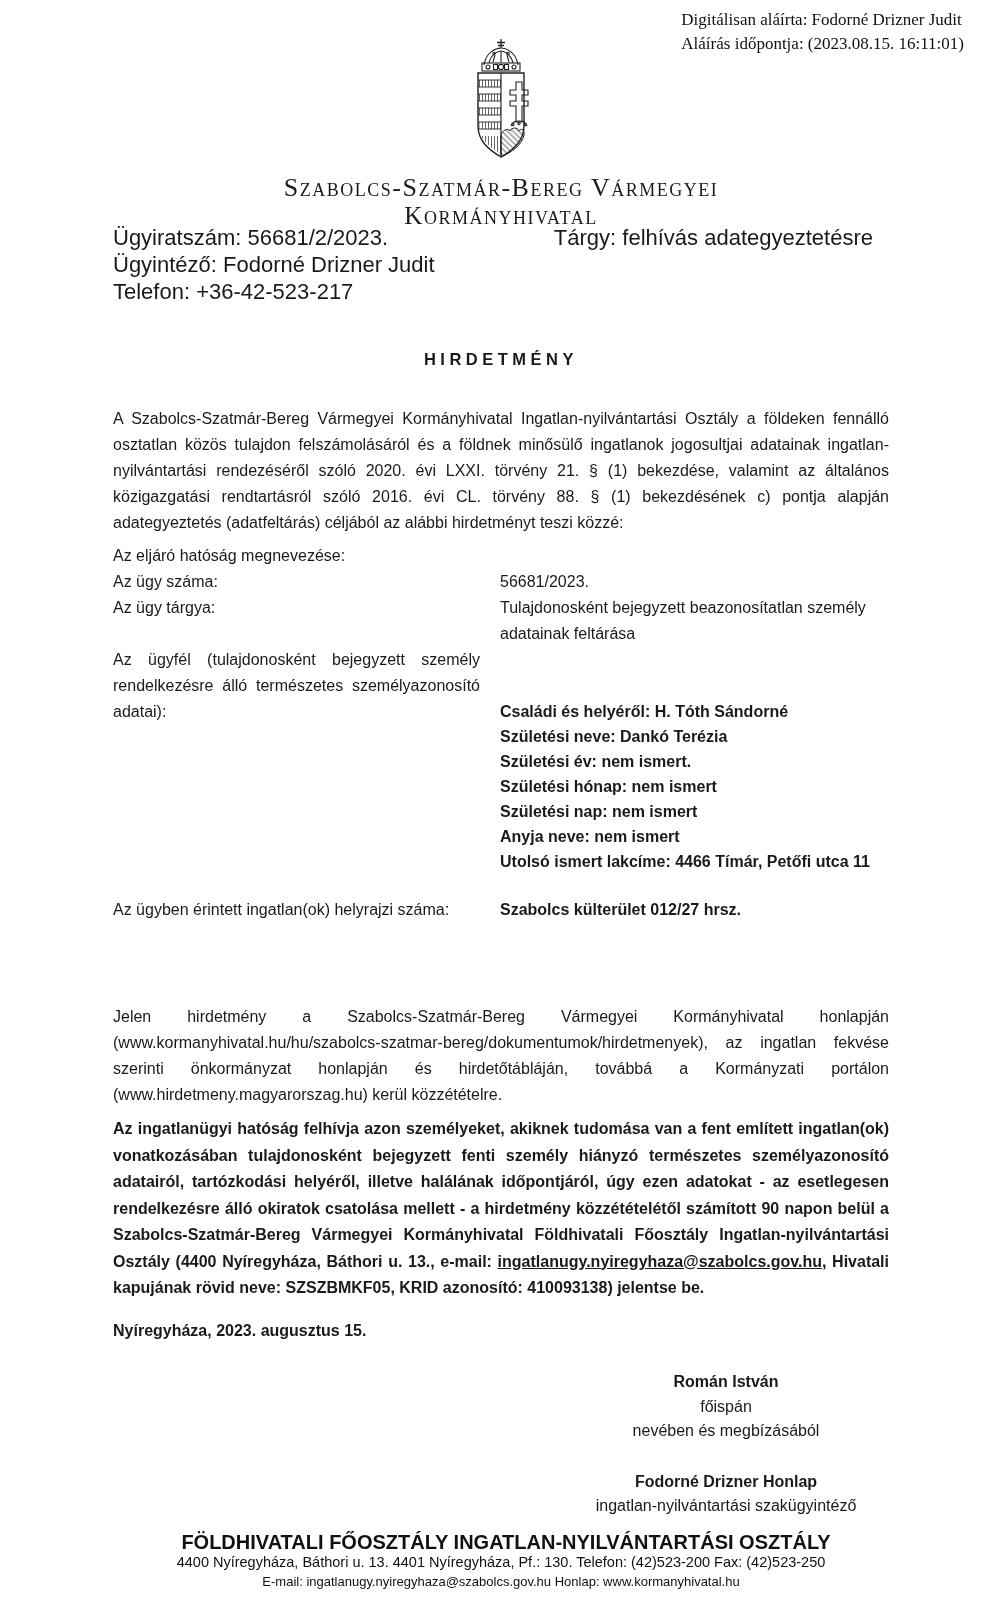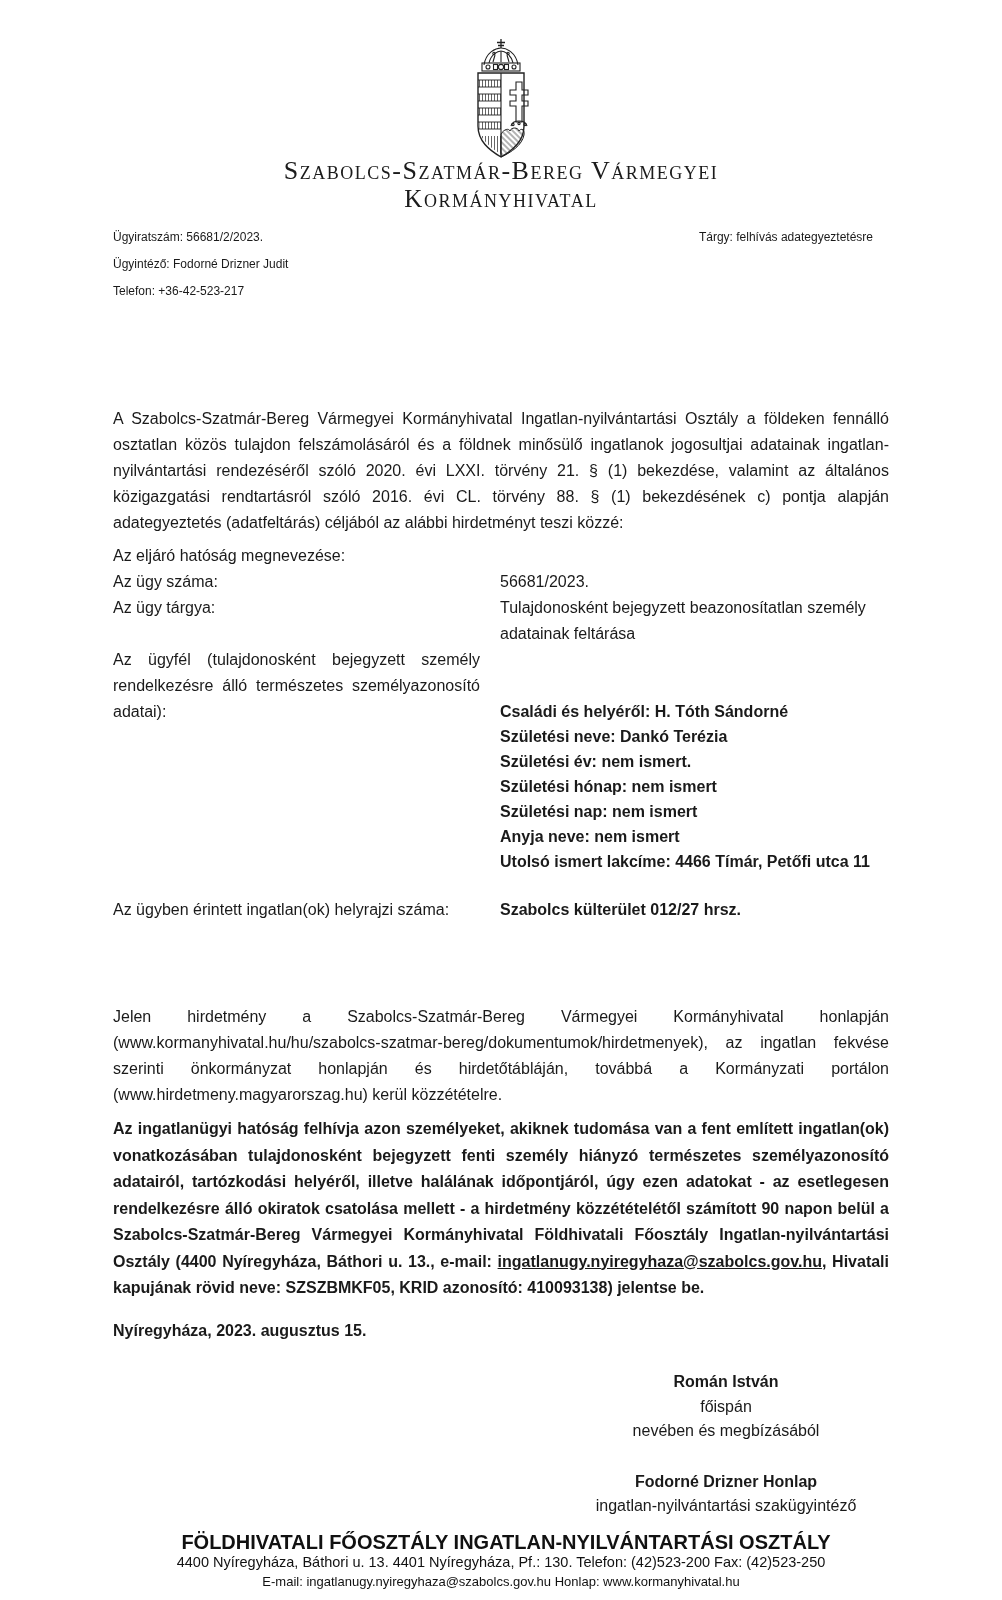--- a/index.html
+++ b/index.html
@@ -17,31 +17,31 @@
     position:absolute;top:8px;right:38px;
     font-family:"Liberation Serif", serif;
     font-size:17px;line-height:24px;
     text-align:left;color:#111;
   }
   
   .coa{position:absolute;top:38px;left:0;width:100%;text-align:center;}
   .coa svg{display:inline-block;}
   
   .org{
-    position:absolute;top:156px;left:0;width:100%;
+    position:absolute;top:173px;left:0;width:100%;
     text-align:center;
     font-family:"Liberation Serif", serif;
     font-variant:small-caps;
     letter-spacing:1.5px;
     color:#1b1b1b;
   }
   .org .l1{font-size:26px;line-height:29px;}
   .org .l2{font-size:25px;line-height:28px;}
   
-  .info{position:absolute;top:224px;left:113px;right:113px;font-size:12px;line-height:27px;}
+  .info{position:absolute;top:224px;left:113px;right:113px;font-size:22px;line-height:27px;}
   .info .subject{position:absolute;top:0;right:16px;}
   
   .doc-title{
     position:absolute;top:350px;left:0;width:100%;
     text-align:center;font-weight:bold;font-size:16.5px;letter-spacing:4.5px;
   }
   .para{
     position:absolute;left:113px;width:776px;
     font-size:16px;line-height:26px;
     text-align:justify;text-justify:inter-word;
@@ -70,20 +70,24 @@
   .footer{position:absolute;top:1532px;left:0;width:100%;text-align:center;color:#111;}
   .footer .dept{font-weight:bold;font-size:20px;line-height:20px;padding-left:10px;}
   .footer .addr{font-size:14.5px;line-height:20px;}
   .footer .contact{font-size:13px;line-height:19px;}
 </style>
 </head>
 <body>
 
 <div class="page">
 
+  <div class="stamp">
+    <div>Digitálisan aláírta: Fodorné Drizner Judit</div>
+    <div>Aláírás időpontja: (2023.08.15. 16:11:01)</div>
+  </div>
 
   <div class="coa">
     <svg width="100" height="122" viewBox="0 0 100 122">
       <defs>
         <pattern id="hv" width="3" height="3" patternUnits="userSpaceOnUse">
           <path d="M1.5,0 V3" stroke="#222" stroke-width="0.7"></path>
         </pattern>
         <pattern id="hd" width="4" height="4" patternUnits="userSpaceOnUse" patternTransform="rotate(45)">
           <path d="M0,2 H4" stroke="#222" stroke-width="0.7"></path>
         </pattern>
@@ -132,20 +136,21 @@
     <div class="l2">Kormányhivatal</div>
   </div>
 
   <div class="info">
     <div>Ügyiratszám: 56681/2/2023.</div>
     <div>Ügyintéző: Fodorné Drizner Judit</div>
     <div>Telefon: +36-42-523-217</div>
     <div class="subject">Tárgy: felhívás adategyeztetésre</div>
   </div>
 
+  <div class="doc-title">HIRDETMÉNY</div>
 
   <p class="para intro">A Szabolcs-Szatmár-Bereg Vármegyei Kormányhivatal Ingatlan-nyilvántartási Osztály a földeken fennálló osztatlan közös tulajdon felszámolásáról és a földnek minősülő ingatlanok jogosultjai adatainak ingatlan-nyilvántartási rendezéséről szóló 2020. évi LXXI. törvény 21. § (1) bekezdése, valamint az általános közigazgatási rendtartásról szóló 2016. évi CL. törvény 88. § (1) bekezdésének c) pontja alapján adategyeztetés (adatfeltárás) céljából az alábbi hirdetményt teszi közzé:</p>
 
   <div class="details">
     <div class="drow">
       <div class="dlabel">Az eljáró hatóság megnevezése:</div>
     </div>
     <div class="drow">
       <div class="dlabel">Az ügy száma:</div>
       <div class="dvalue">56681/2023.</div>

